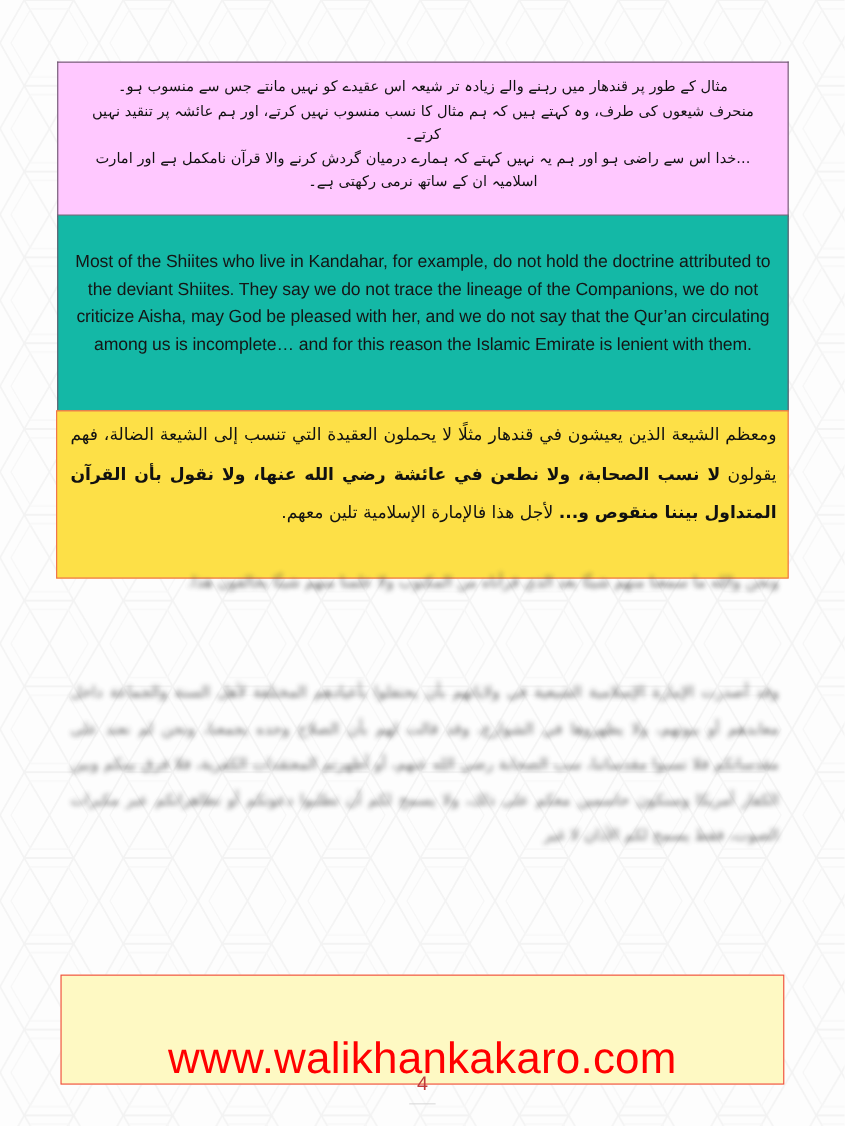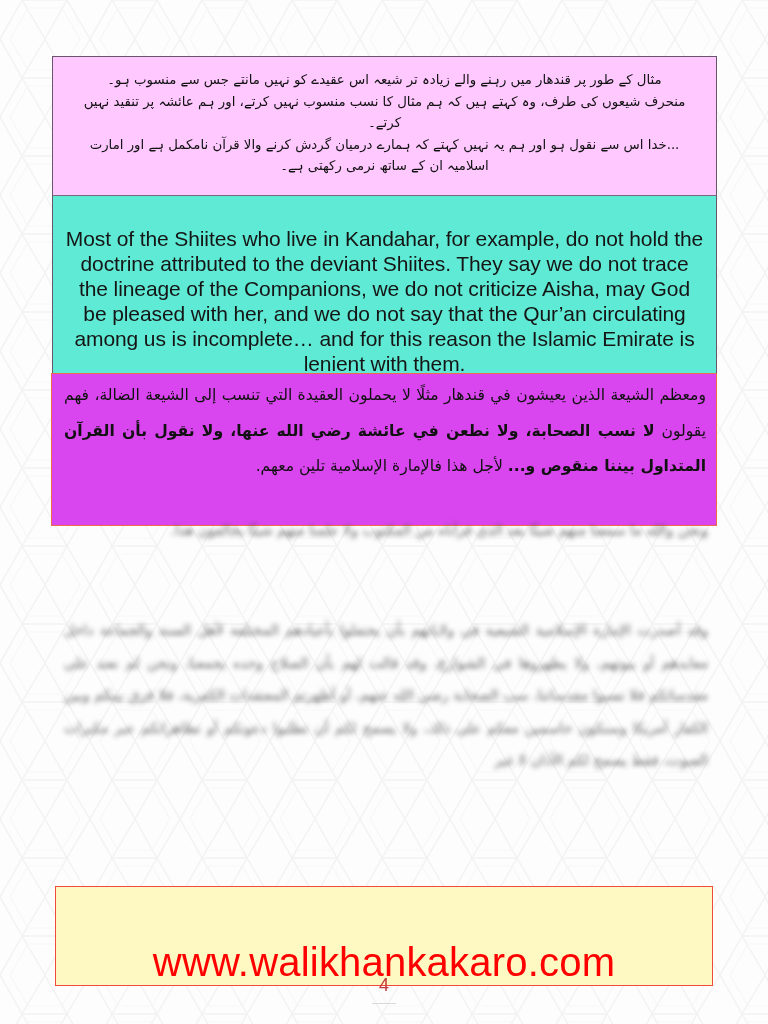--- a/index.html
+++ b/index.html
@@ -40,37 +40,37 @@
     font-size: 13.3px;
     line-height: 21.6px;
     color: #111;
     padding: 12px 14px 0 14px;
   }
   .english-box {
     left: 52px;
     top: 157px;
     width: 665px;
     height: 178px;
-    background: #5eead4;
+    background: #14b8a6;
     border: 1.5px solid #6a566c;
     border-top: none;
     text-align: center;
     font-family: "Liberation Sans", sans-serif;
-    font-size: 21px;
+    font-size: 16px;
     line-height: 25px;
     color: #151515;
     padding: 30px 12px 0 12px;
     letter-spacing: -0.1px;
   }
   .arabic-box {
     left: 51px;
     top: 334px;
     width: 666px;
     height: 153px;
-    background: #d946ef;
+    background: #fde047;
     border: 1.5px solid #ef6a4b;
     direction: rtl;
     text-align: justify;
     text-align-last: right;
     font-family: "DejaVu Sans", sans-serif;
     font-size: 15.6px;
     line-height: 35.5px;
     color: #111;
     padding: 4px 10px 0 12px;
   }
@@ -146,21 +146,21 @@
       <path d="M0 39 L22 0 M22 0 L45 39 L67 0 L90 39 M0 39 L22 78 L45 39 L67 78 L90 39 M22 0 H67 M22 78 H67" fill="none" stroke="#ececec" stroke-width="1.6"></path>
       <path d="M10 39 L28 8 L62 8 L80 39 L62 70 L28 70 Z" fill="none" stroke="#f1f1f1" stroke-width="1.2"></path>
     </pattern>
   </defs>
   <rect width="768" height="1024" fill="url(#hexpat)"></rect>
 </svg>
 
 <div class="box urdu-box">
   <div>مثال کے طور پر قندھار میں رہنے والے زیادہ تر شیعہ اس عقیدے کو نہیں مانتے جس سے منسوب ہو۔</div>
   <div>منحرف شیعوں کی طرف، وہ کہتے ہیں کہ ہم مثال کا نسب منسوب نہیں کرتے، اور ہم عائشہ پر تنقید نہیں کرتے۔</div>
-  <div>...خدا اس سے نقول ہو اور ہم یہ نہیں کہتے کہ ہمارے درمیان گردش کرنے والا قرآن نامکمل ہے اور امارت اسلامیہ ان کے ساتھ نرمی رکھتی ہے۔</div>
+  <div>...خدا اس سے راضی ہو اور ہم یہ نہیں کہتے کہ ہمارے درمیان گردش کرنے والا قرآن نامکمل ہے اور امارت اسلامیہ ان کے ساتھ نرمی رکھتی ہے۔</div>
 </div>
 
 <div class="box english-box">
   <div>Most of the Shiites who live in Kandahar, for example, do not hold the doctrine attributed to the deviant Shiites. They say we do not trace the lineage of the Companions, we do not criticize Aisha, may God be pleased with her, and we do not say that the Qur’an circulating among us is incomplete… and for this reason the Islamic Emirate is lenient with them.</div>
 </div>
 
 <div class="box arabic-box">
   <span>ومعظم الشيعة الذين يعيشون في قندهار مثلًا لا يحملون العقيدة التي تنسب إلى الشيعة الضالة، فهم يقولون </span><b>لا نسب الصحابة، ولا نطعن في عائشة رضي الله عنها، ولا نقول بأن القرآن المتداول بيننا منقوص و...</b><span> لأجل هذا فالإمارة الإسلامية تلين معهم.</span>
 </div>
 

